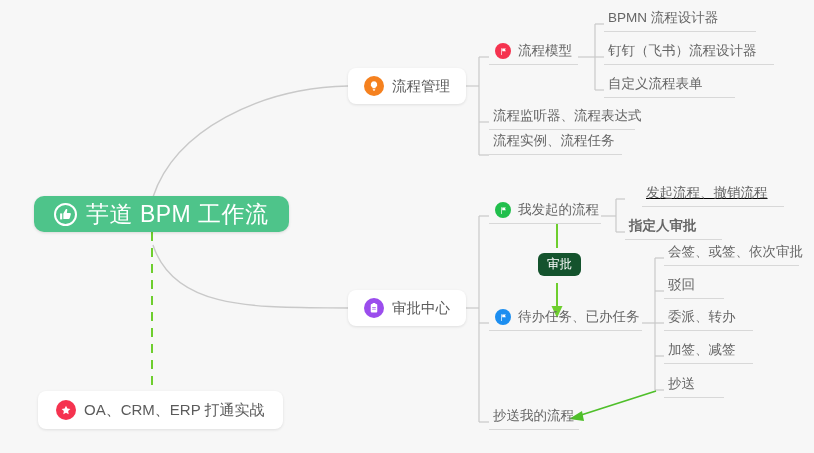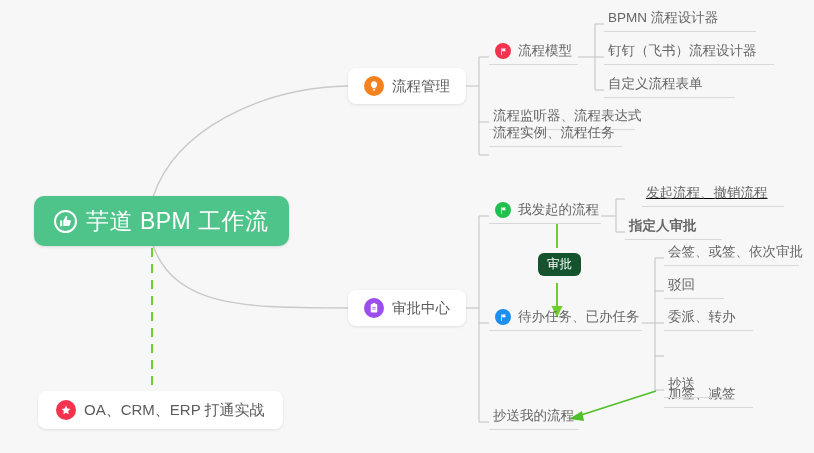--- a/index.html
+++ b/index.html
@@ -13,21 +13,21 @@
   #canvas{position:absolute;inset:0;width:814px;height:453px;}
   svg.wires{position:absolute;left:0;top:0;width:814px;height:453px;pointer-events:none;}
 
   
   .root-node{
     position:absolute;
     display:flex;align-items:center;gap:9px;
     background:#4ec48a;
     border-radius:10px;
     padding:0 20px;
-    height:50px;
+    height:36px;
     box-shadow:0 1px 3px rgba(0,0,0,.12);
     text-align:right;
   }
   .root-label{
     color:#ffffff;
     font-size:23px;
     letter-spacing:.5px;
     white-space:nowrap;
   }
 
@@ -186,21 +186,21 @@
   <div class="text-node plain" style="left:604px; top:42px; width:170px;">
     <span class="t">钉钉（飞书）流程设计器</span>
   </div>
   <div class="text-node plain" style="left:604px; top:75px; width:131px;">
     <span class="t">自定义流程表单</span>
   </div>
 
   <div class="text-node plain" style="left:489px; top:107px; width:146px;">
     <span class="t">流程监听器、流程表达式</span>
   </div>
-  <div class="text-node plain" style="left:489px; top:124px; width:133px;">
+  <div class="text-node plain" style="left:489px; top:132px; width:133px;">
     <span class="t">流程实例、流程任务</span>
   </div>
 
   <div class="card-node" style="left:348px; top:290px;">
     <span class="ic ic-lg" style="background:#9b4ded;">
       <svg width="12" height="12" viewBox="0 0 24 24" fill="#ffffff">
         <rect x="5.5" y="4" width="13" height="17" rx="2"></rect>
         <rect x="9" y="2" width="6" height="3.4" rx="1.2"></rect>
         <rect x="8.2" y="10" width="7.6" height="1.5" rx=".7" fill="#9b4ded"></rect>
         <rect x="8.2" y="13.6" width="7.6" height="1.5" rx=".7" fill="#9b4ded"></rect>
@@ -237,21 +237,21 @@
 
   <div class="text-node plain" style="left:664px; top:243px; width:135px;">
     <span class="t">会签、或签、依次审批</span>
   </div>
   <div class="text-node plain" style="left:664px; top:276px; width:60px;">
     <span class="t">驳回</span>
   </div>
   <div class="text-node plain" style="left:664px; top:308px; width:89px;">
     <span class="t">委派、转办</span>
   </div>
-  <div class="text-node plain" style="left:664px; top:341px; width:89px;margin-top:44px;">
+  <div class="text-node plain" style="left:664px; top:341px; width:89px;">
     <span class="t">加签、减签</span>
   </div>
   <div class="text-node plain" style="left:664px; top:375px; width:60px;">
     <span class="t">抄送</span>
   </div>
 
   <div class="text-node plain" style="left:489px; top:407px; width:90px;">
     <span class="t">抄送我的流程</span>
   </div>
 

